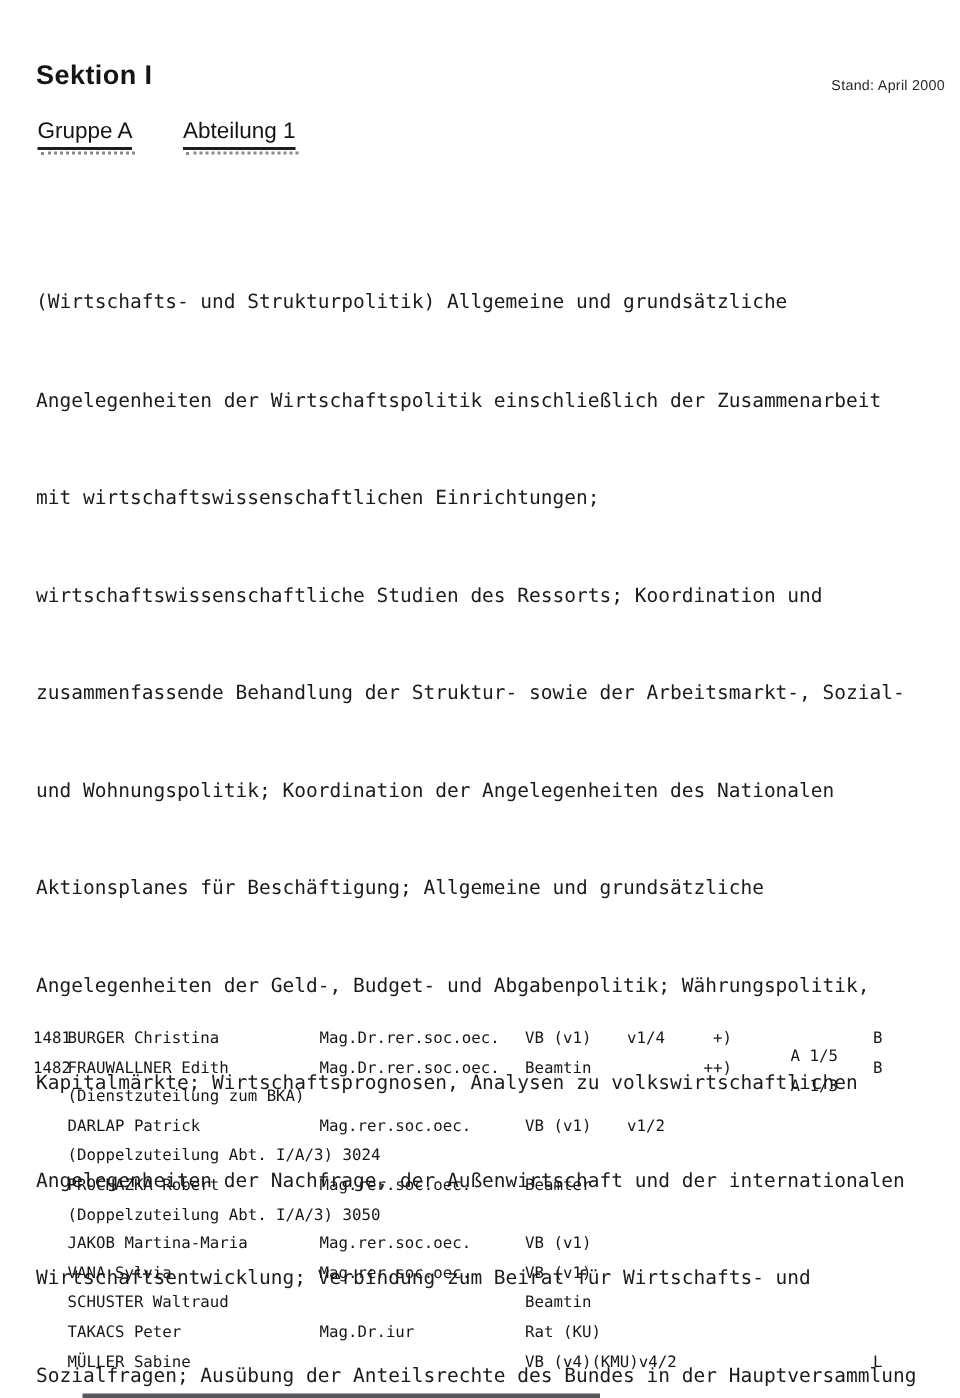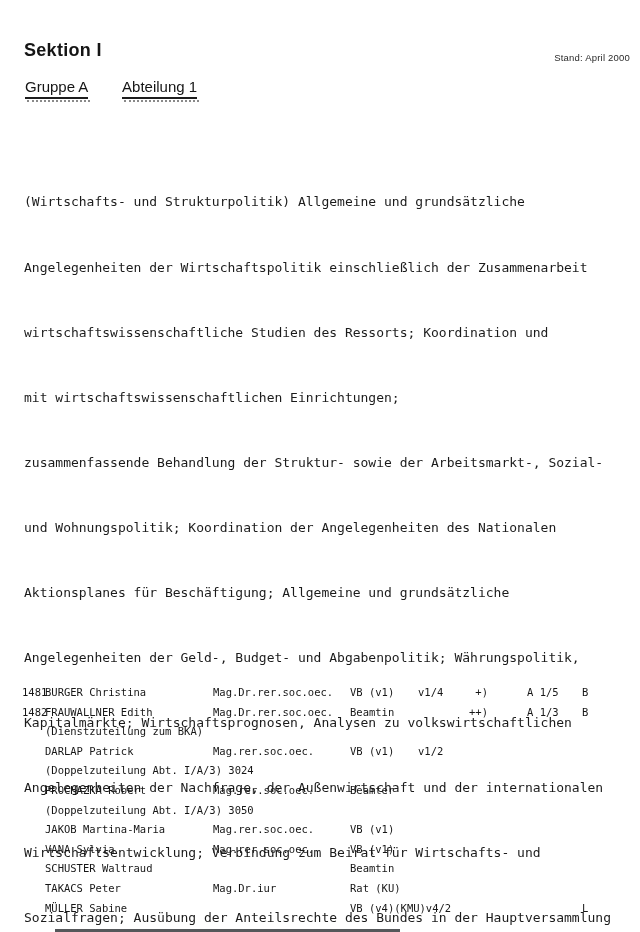--- a/index.html
+++ b/index.html
@@ -47,21 +47,21 @@
 
   .personnel { position: absolute; left: 0; top: 684px; width: 592px; }
   .p-row { position: relative; height: 19.6px; font-size: 10.5px; color: #161616; white-space: pre; }
   .p-row span { position: absolute; top: 2px; }
   .c-id   { left: 22px; }
   .c-name { left: 45px; }
   .c-title{ left: 213px; }
   .c-pos  { left: 350px; }
   .c-grade{ left: 418px; }
   .c-note { left: 430px; width: 58px; text-align: right; }
-  .c-catA { left: 527px; }
+  .c-catA { left: 527px; margin-top: 12px; }
   .c-catB { left: 582px; }
 
   .scan-bar {
     position: absolute; left: 55px; top: 929px; width: 345px; height: 3px;
     background: #55575a;
   }
 </style>
 </head>
 <body>
 
@@ -72,22 +72,22 @@
   <div class="stand-date">Stand: April 2000</div>
 
   <div class="group-row">
     <span class="group-label">Gruppe A</span>
     <span class="group-label">Abteilung 1</span>
   </div>
 
   <div class="description">
     <div class="line">(Wirtschafts- und Strukturpolitik) Allgemeine und grundsätzliche</div>
     <div class="line">Angelegenheiten der Wirtschaftspolitik einschließlich der Zusammenarbeit</div>
+    <div class="line">mit wirtschaftswissenschaftlichen Einrichtungen;</div>
     <div class="line">wirtschaftswissenschaftliche Studien des Ressorts; Koordination und</div>
-    <div class="line">mit wirtschaftswissenschaftlichen Einrichtungen;</div>
     <div class="line">zusammenfassende Behandlung der Struktur- sowie der Arbeitsmarkt-, Sozial-</div>
     <div class="line">und Wohnungspolitik; Koordination der Angelegenheiten des Nationalen</div>
     <div class="line">Aktionsplanes für Beschäftigung; Allgemeine und grundsätzliche</div>
     <div class="line">Angelegenheiten der Geld-, Budget- und Abgabenpolitik; Währungspolitik,</div>
     <div class="line">Kapitalmärkte; Wirtschaftsprognosen, Analysen zu volkswirtschaftlichen</div>
     <div class="line">Angelegenheiten der Nachfrage, der Außenwirtschaft und der internationalen</div>
     <div class="line">Wirtschaftsentwicklung; Verbindung zum Beirat für Wirtschafts- und</div>
     <div class="line">Sozialfragen; Ausübung der Anteilsrechte des Bundes in der Hauptversammlung</div>
     
     

